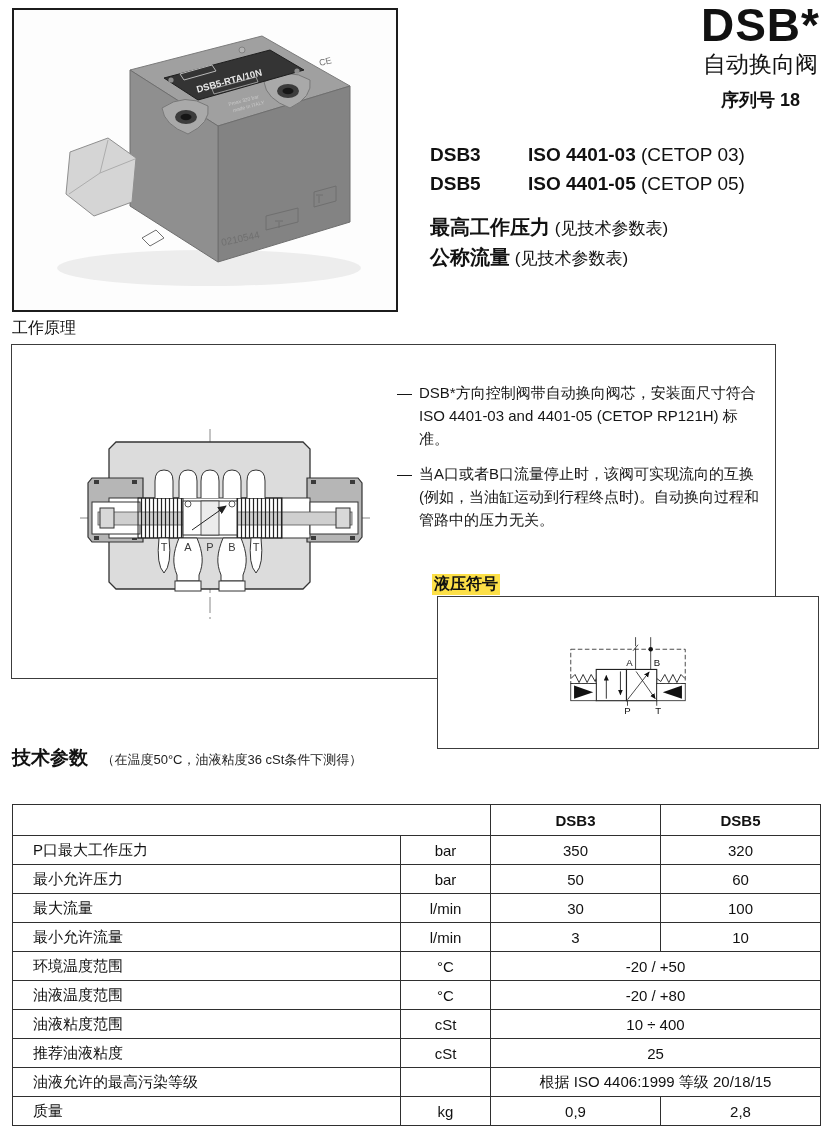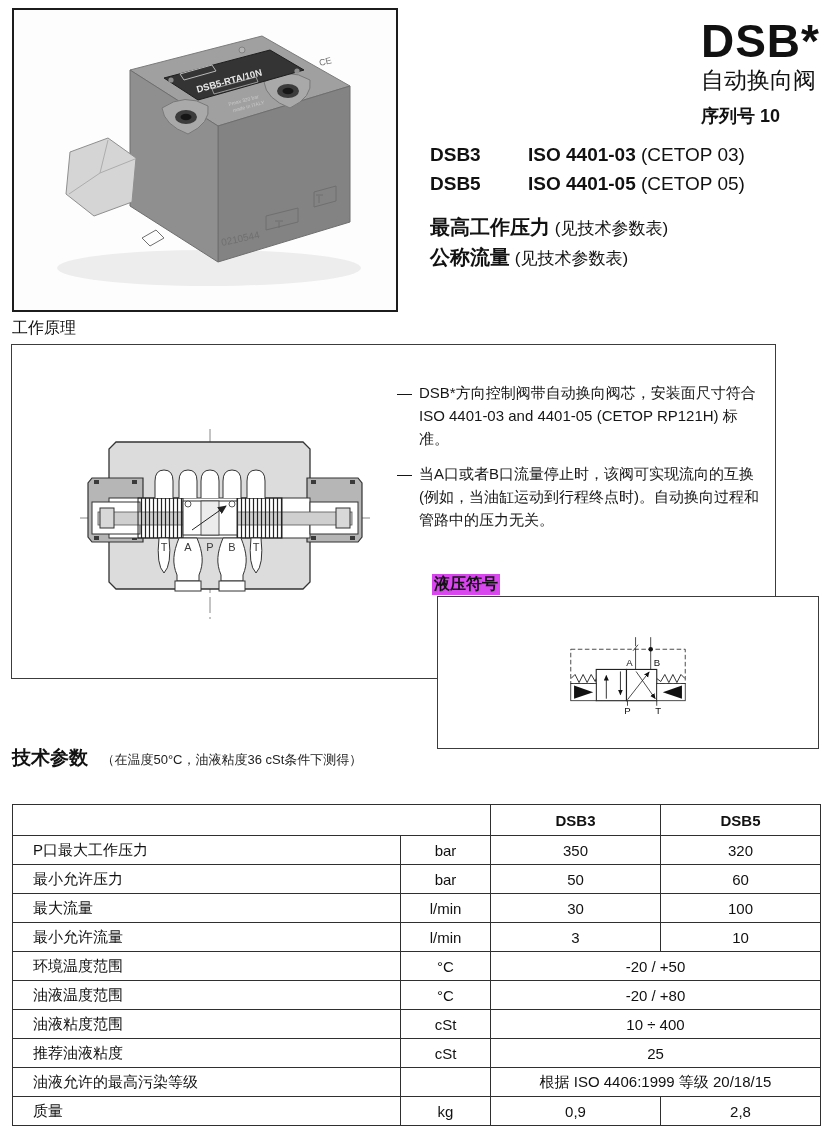--- a/index.html
+++ b/index.html
@@ -8,21 +8,21 @@
     font-family:"Liberation Sans","DejaVu Sans",sans-serif;color:#111;
     position:relative;overflow:hidden;
   }
   .page{position:absolute;left:0;top:0;width:830px;height:1130px;background:#fff;}
 
   
   .photo-box{position:absolute;left:12px;top:8px;width:382px;height:300px;
     border:2px solid #1c1c1c;background:#fdfdfd;}
 
   
-  .title-block{position:absolute;right:10px;top:18px;text-align:left;}
+  .title-block{position:absolute;right:10px;top:2px;text-align:center;}
   .title{font-size:46px;font-weight:bold;letter-spacing:1px;line-height:1.04;}
   .subtitle{font-size:23px;line-height:1.25;}
   .series{font-size:18px;font-weight:bold;margin-top:9px;}
 
   
   .mounting{position:absolute;left:430px;top:140px;}
   .m-head{font-size:19px;font-weight:bold;line-height:29px;}
   .m-row{font-size:19px;line-height:29px;white-space:nowrap;}
   .m-row .model{display:inline-block;width:98px;font-weight:bold;}
   .m-row .iso{font-weight:bold;margin-top:48px;}
@@ -33,21 +33,21 @@
   
   .wp-label{position:absolute;left:12px;top:318px;font-size:16px;font-weight:normal;}
   .wp-box{position:absolute;left:11px;top:344px;width:763px;height:333px;
     border:1px solid #3c3c3c;background:#fff;}
   .bullets{position:absolute;left:385px;top:37px;width:364px;}
   .bullet{display:flex;font-size:15px;line-height:1.52;margin-bottom:13px;color:#161616;}
   .bullet .dash{flex:0 0 22px;}
   .cross-section{position:absolute;left:68px;top:84px;}
 
   
-  .hs-label{position:absolute;left:432px;top:574px;font-size:16px;font-weight:bold;z-index:3;background:#d946ef;padding:0 2px;font-family:Liberation Serif, serif;}
+  .hs-label{position:absolute;left:432px;top:574px;font-size:16px;font-weight:bold;z-index:3;background:#fde047;padding:0 2px;font-family:Liberation Serif, serif;}
   .hs-box{position:absolute;left:437px;top:596px;width:380px;height:151px;
     border:1px solid #3c3c3c;background:#fff;z-index:2;}
   .symbol-svg{position:absolute;left:132px;top:39px;}
 
   
   .specs-head{position:absolute;left:12px;top:745px;white-space:nowrap;}
   .sh-title{font-size:19px;font-weight:bold;}
   .sh-note{font-size:13px;margin-left:9px;color:#1d1d1d;}
   table.specs{position:absolute;left:12px;top:804px;width:808px;
     border-collapse:collapse;table-layout:fixed;}
@@ -102,21 +102,21 @@
         <path d="M 305,186 v7 m -3,-8 h7 m -16,16"></path>
         <path d="M 265,212 v6 m -4,-7 h8"></path>
       </g>
       <text x="208" y="236" transform="rotate(-12 208 236)" font-size="10" fill="#707070">0210544</text>
     </svg>
   </div>
 
   <div class="title-block">
     <div class="title">DSB*</div>
     <div class="subtitle">自动换向阀</div>
-    <div class="series">序列号 10</div>
+    <div class="series">序列号 18</div>
   </div>
 
   <div class="mounting">
     <div class="m-row">
       <span class="model">DSB3</span><span class="iso">ISO 4401-03</span>
       <span>(CETOP 03)</span>
     </div>
     <div class="m-row">
       <span class="model">DSB5</span><span class="iso">ISO 4401-05</span>
       <span>(CETOP 05)</span>

